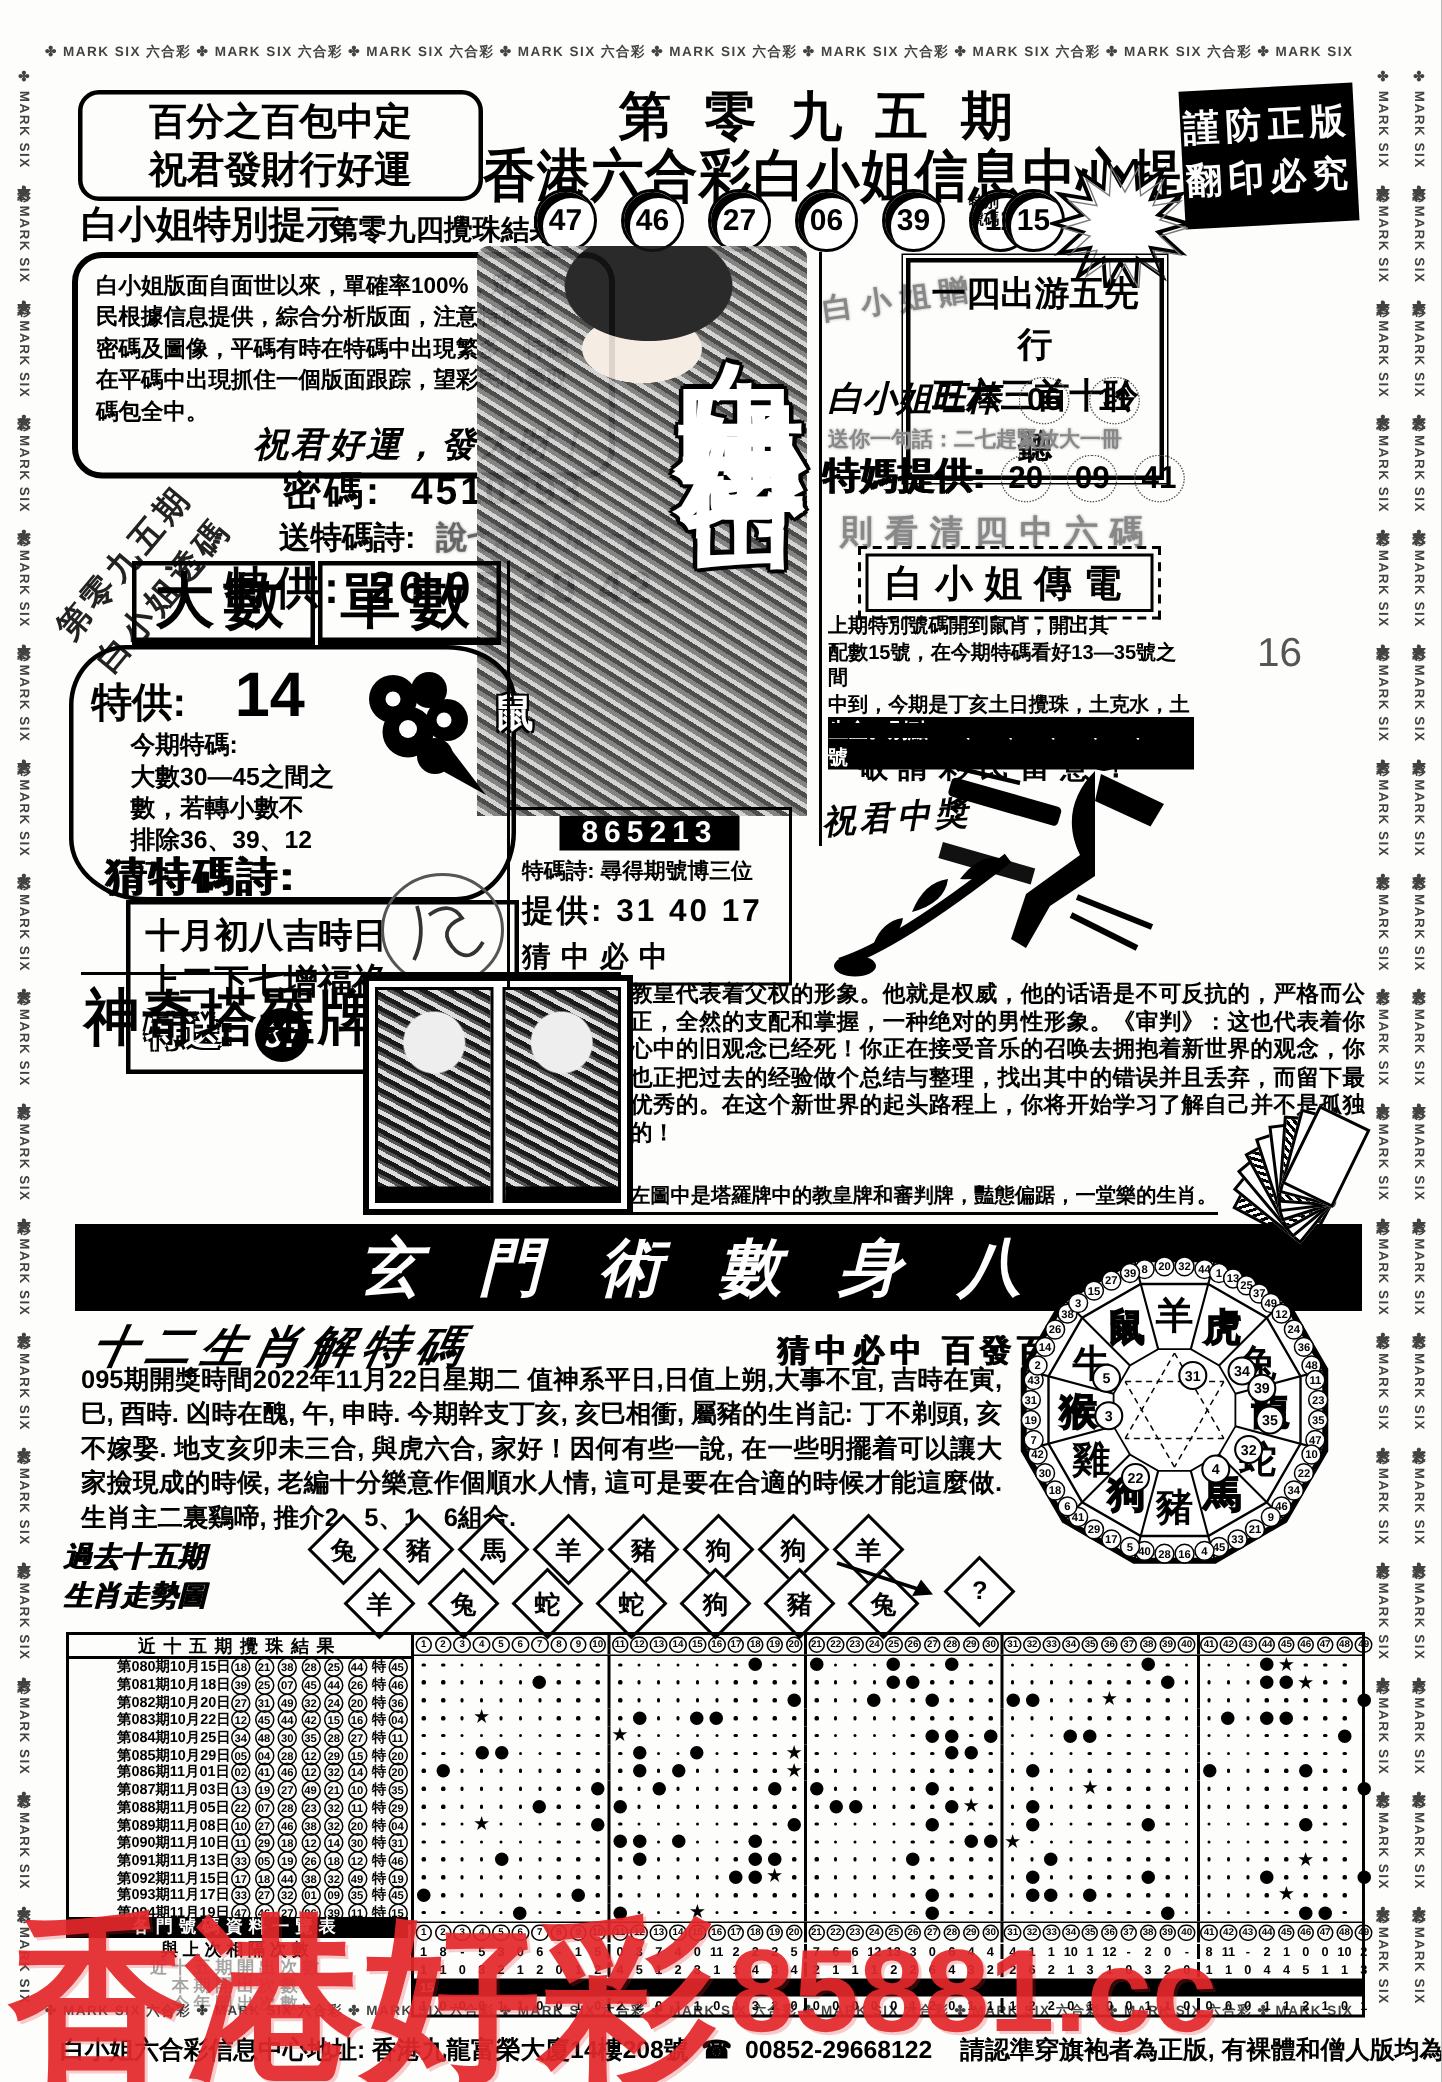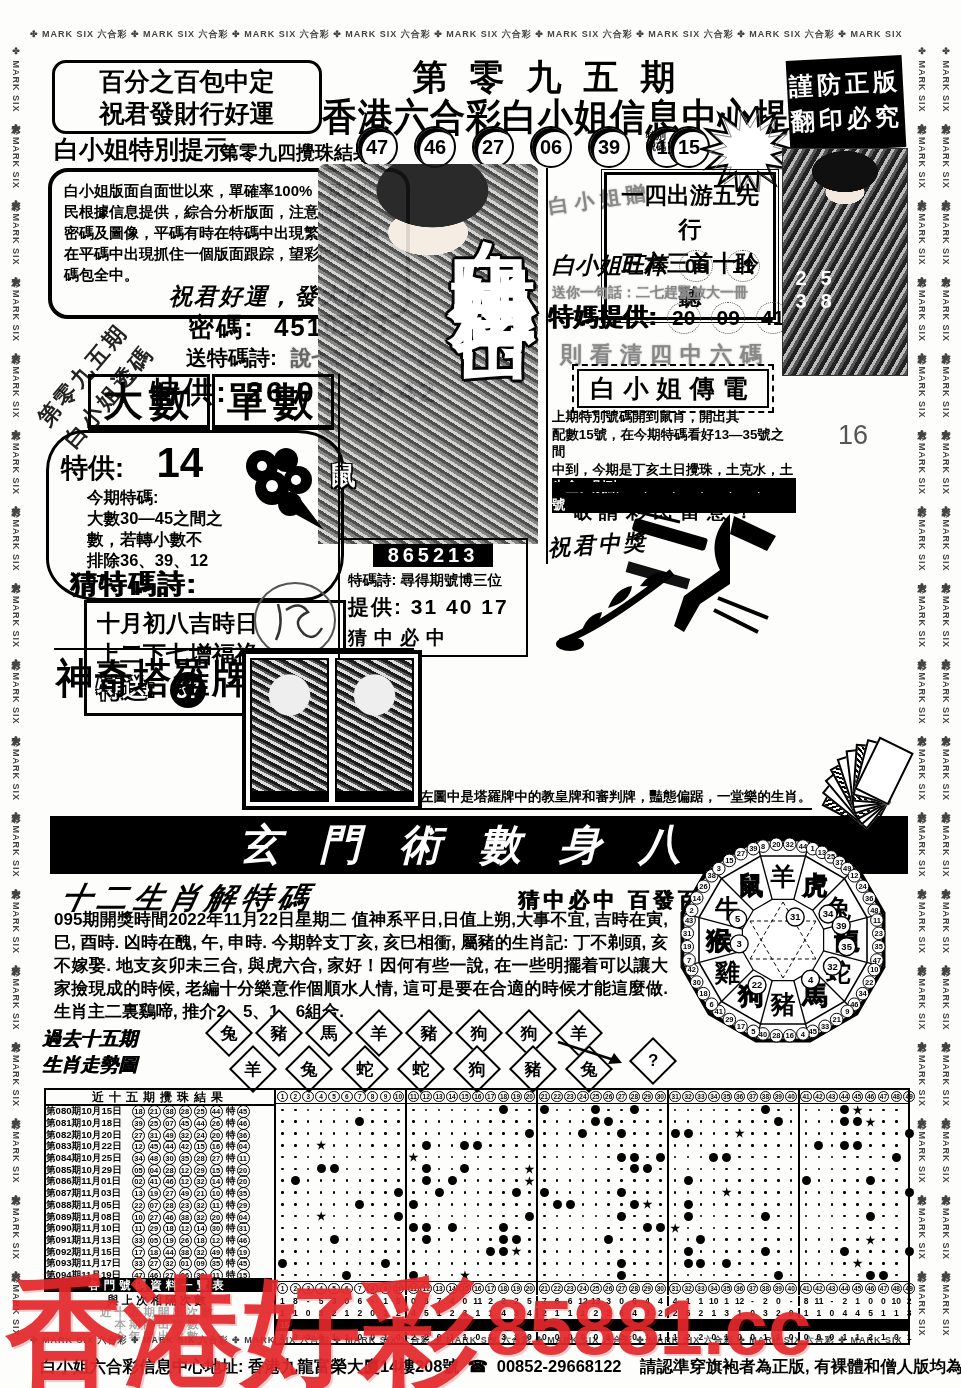--- a/index.html
+++ b/index.html
@@ -106,21 +106,21 @@
   
   .trendlabel{font-size:19px;font-weight:bold;font-style:italic;line-height:26px;text-shadow:1px 0 #000;}
   .badge{position:absolute;width:30px;height:30px;border:2.5px solid #000;transform:rotate(45deg);
          display:flex;align-items:center;justify-content:center;background:#fff;}
   .badge>span{transform:rotate(-45deg);font-size:17px;font-weight:bold;}
   
   .rtable{border:2px solid #000;font-weight:bold;}
   .rhead{border-bottom:2px solid #000;font-size:12px;letter-spacing:5px;text-align:center;
          height:14px;line-height:14px;}
   .rrow{display:flex;align-items:center;height:11.7px;white-space:nowrap;}
-  .rper{font-size:9.6px;width:86px;letter-spacing:0;}
+  .rper{font-size:9.6px;width:86px;letter-spacing:0;margin-left:32px;}
   .rc{display:inline-flex;width:11px;height:11px;border:1px solid #000;border-radius:50%;
       font-size:7.5px;align-items:center;justify-content:center;margin-right:2.5px;flex:none;}
   .rte{font-size:9.5px;margin:0 1px;}
   
   .grid{border:2px solid #000;}
   .grow{display:flex;height:11.8px;}
   .gcell{width:12.897px;flex:none;display:flex;align-items:center;justify-content:center;position:relative;}
   .gsep{border-left:2px solid #000;}
   .dot-s{width:2.5px;height:2.5px;border-radius:50%;background:#000;}
   .dot-b{width:9px;height:9px;border-radius:50%;background:#000;}
@@ -222,23 +222,20 @@
     <span class="dotnum">11</span>
   </div>
   <div class="abs fuzz" style="left:552px;top:284px;font-size:14px;">送你一句話：二七趕緊放大一冊</div>
   <div class="abs" style="left:548px;top:300px;">
     <span class="temo">特媽提供:</span>
     <span class="dotnum">20</span>
     <span class="dotnum">09</span>
     <span class="dotnum">41</span>
   </div>
   <div class="abs fuzz" style="left:560px;top:340px;font-size:22px;letter-spacing:8px;">則看清四中六碼</div>
-  <div class="abs womanR" style="left:782px;top:148px;width:124px;height:226px;">
-    <span class="photonums">25 38</span>
-  </div>
 
   <div class="abs transtitle" style="left:572px;top:364px;width:192px;">
     <div>白小姐傳電</div>
   </div>
   <div class="abs transpara" style="left:552px;top:408px;width:244px;">
     <div>
         <div class="tl">上期特別號碼開到鼠肖，開出其</div>
         <div class="tl">配數15號，在今期特碼看好13—35號之間</div>
         <div class="tl">中到，今期是丁亥土日攪珠，土克水，土</div>
       </div>
@@ -328,20 +325,21 @@
       <span>31 40 17</span>
     </div>
     <div class="cb3">猜中必中</div>
   </div>
 
   <div class="abs ttitle" style="left:56px;top:654px;">神奇塔羅牌</div>
   <div class="abs tcards" style="left:242px;top:650px;width:164px;height:144px;">
     <div class="tcard"></div>
     <div class="tcard"></div>
   </div>
+  <div class="abs tpara" style="left:420px;top:654px;width:490px;">教皇代表着父权的形象。他就是权威，他的话语是不可反抗的，严格而公正，全然的支配和掌握，一种绝对的男性形象。《审判》：这也代表着你心中的旧观念已经死！你正在接受音乐的召唤去拥抱着新世界的观念，你也正把过去的经验做个总结与整理，找出其中的错误并且丢弃，而留下最优秀的。在这个新世界的起头路程上，你将开始学习了解自己并不是孤独的！</div>
   <div class="abs tcap" style="left:420px;top:788px;">左圖中是塔羅牌中的教皇牌和審判牌，豔態偏踞，一堂樂的生肖。</div>
   <div class="abs" id="fan" style="left:742px;top:690px;width:170px;height:118px;">
       <span class="fcard dark" style="transform: rotate(-62deg); z-index: 0;"></span>
       <span class="fcard" style="transform: rotate(-51deg); z-index: 1;"></span>
       <span class="fcard" style="transform: rotate(-40deg); z-index: 2;"></span>
       <span class="fcard dark" style="transform: rotate(-29deg); z-index: 3;"></span>
       <span class="fcard" style="transform: rotate(-18deg); z-index: 4;"></span>
       <span class="fcard" style="transform: rotate(-7deg); z-index: 5;"></span>
       <span class="fcard dark" style="transform: rotate(4deg); z-index: 6;"></span>
       <span class="fcard" style="transform: rotate(15deg); z-index: 7;"></span>

